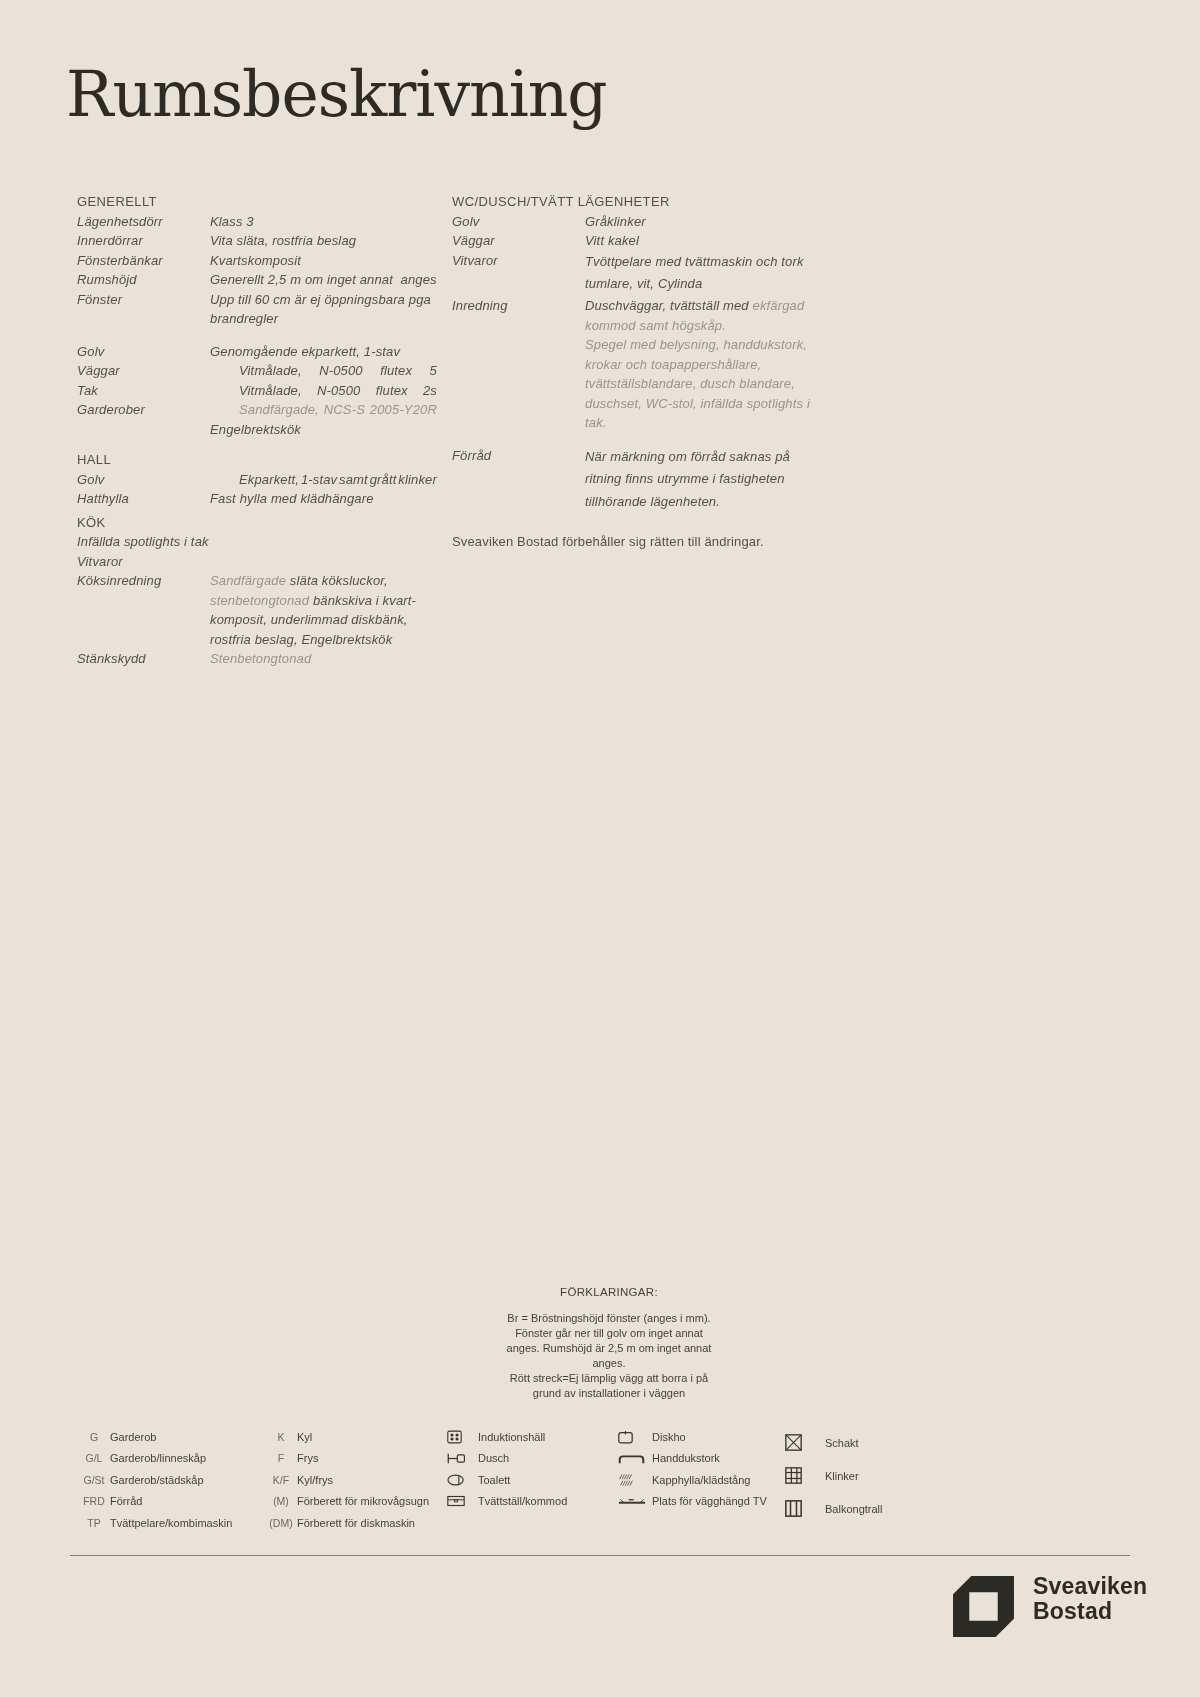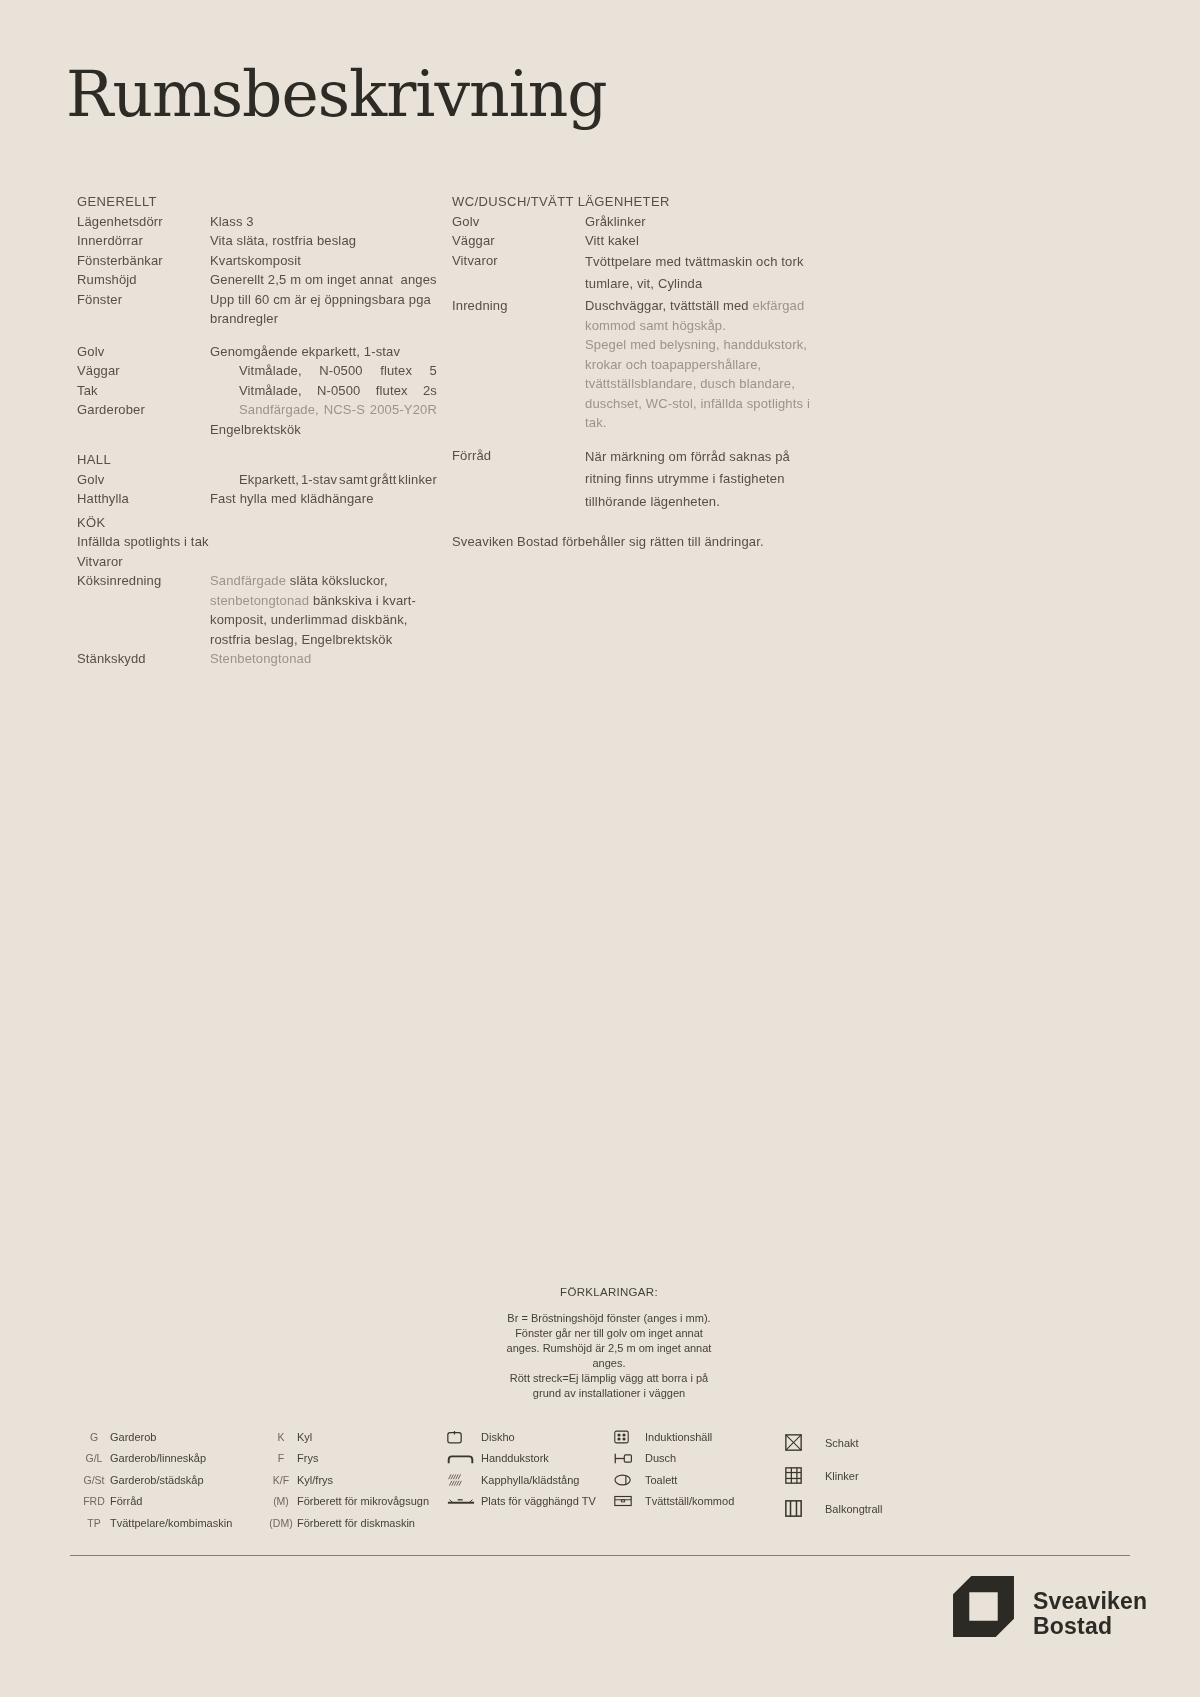--- a/index.html
+++ b/index.html
@@ -17,21 +17,21 @@
     font-family:"DejaVu Serif","Liberation Serif",serif;font-weight:400;
     font-size:63px;letter-spacing:-1px;color:var(--ink);
   }
   .cols{position:absolute;left:0;top:192px;width:100%;}
   .col{position:absolute;top:0;}
   .col-left{left:77px;width:360px;}
   .col-right{left:452px;width:348px;}
   .sec-heading{font-size:13px;line-height:19.5px;letter-spacing:.4px;color:var(--body);}
   .col-left .sec-1{margin-top:11px;}
   .col-left .sec-2{margin-top:4px;}
-  .row{display:flex;}
+  .row{display:flex;font-style:italic;}
   .row.gap{margin-top:13px;}
   .label{flex:0 0 133px;font-size:13px;line-height:19.5px;letter-spacing:.15px;white-space:nowrap;}
   .value{flex:1;min-width:0;}
   .vline{font-size:13px;line-height:19.5px;letter-spacing:.15px;white-space:pre;}
   .row.loose .vline{line-height:22.8px;}
   .vline.just{display:flex;justify-content:space-between;white-space:normal;margin-left:29px;}
   .muted{color:var(--muted);}
   .note{margin-top:18px;font-size:13px;line-height:19.5px;letter-spacing:.15px;color:var(--body);}
   
   .fk{position:absolute;left:78px;top:1286px;width:1062px;text-align:center;}
@@ -42,21 +42,21 @@
   .litem{display:flex;align-items:center;height:21.5px;}
   .lcol-4 .litem{height:33px;}
   .labbr{flex:0 0 32px;font-size:10.5px;color:#6f6860;}
   .licon{flex:0 0 31px;display:flex;align-items:center;}
   .lcol-3 .licon{flex-basis:34px;}
   .lcol-4 .licon{flex-basis:40px;}
   .llabel{font-size:11px;color:var(--legend);white-space:nowrap;}
   .licon svg{display:block;}
   
   .rule{position:absolute;left:70px;top:1555px;width:1060px;height:1px;background:var(--divider);}
-  .logo{position:absolute;left:951px;top:1574px;display:flex;align-items:flex-end;gap:17px;}
+  .logo{position:absolute;left:951px;top:1574px;display:flex;align-items:flex-start;gap:17px;}
   .logo-icon svg{display:block;width:65px;height:65px;}
   .logo-text{font-size:23px;font-weight:700;line-height:25px;letter-spacing:.2px;color:var(--ink);}
 </style>
 </head>
 <body>
 
 <div class="page">
   <h1 class="title">Rumsbeskrivning</h1>
 
   <div class="cols">
@@ -272,20 +272,63 @@
             <span class="labbr">K/F</span>
             <span class="llabel">Kyl/frys</span>
           </div>
           <div class="litem">
             <span class="labbr">(M)</span>
             <span class="llabel">Förberett för mikrovågsugn</span>
           </div>
           <div class="litem">
             <span class="labbr">(DM)</span>
             <span class="llabel">Förberett för diskmaskin</span>
+          </div>
+        </div>
+        <div class="lcol lcol-2">
+          <div class="litem">
+            <span class="licon">
+              <svg width="15" height="14" viewBox="0 0 19 17">
+                <rect x="1" y="1" width="17" height="15" rx="2" stroke="#3a352f" fill="none" stroke-width="1.4"></rect>
+                <circle cx="6.3" cy="6" r="2" fill="#3a352f"></circle>
+                <circle cx="12.7" cy="6" r="2" fill="#3a352f"></circle>
+                <circle cx="6.3" cy="11" r="2" fill="#3a352f"></circle>
+                <circle cx="12.7" cy="11" r="2" fill="#3a352f"></circle>
+              </svg>
+            </span>
+            <span class="llabel">Induktionshäll</span>
+          </div>
+          <div class="litem">
+            <span class="licon">
+              <svg width="19" height="13" viewBox="0 0 24 16">
+                <line x1="1.6" y1="2" x2="1.6" y2="14" stroke="#3a352f" stroke-width="1.6"></line>
+                <line x1="1.6" y1="8" x2="13" y2="8" stroke="#3a352f" stroke-width="1.6"></line>
+                <rect x="13" y="3.5" width="9" height="9" rx="1.5" stroke="#3a352f" fill="none" stroke-width="1.5"></rect>
+              </svg>
+            </span>
+            <span class="llabel">Dusch</span>
+          </div>
+          <div class="litem">
+            <span class="licon">
+              <svg width="18" height="12" viewBox="0 0 22 14">
+                <ellipse cx="10.5" cy="7" rx="9.3" ry="5.9" stroke="#3a352f" fill="none" stroke-width="1.4"></ellipse>
+                <line x1="14.5" y1="1.9" x2="14.5" y2="12.1" stroke="#3a352f" stroke-width="1.4"></line>
+              </svg>
+            </span>
+            <span class="llabel">Toalett</span>
+          </div>
+          <div class="litem">
+            <span class="licon">
+              <svg width="18" height="12" viewBox="0 0 22 14">
+                <rect x="1" y="1.5" width="20" height="11" stroke="#3a352f" fill="none" stroke-width="1.4"></rect>
+                <line x1="1" y1="5.5" x2="21" y2="5.5" stroke="#3a352f" stroke-width="1.2"></line>
+                <rect x="9" y="5.5" width="4" height="2.6" stroke="#3a352f" fill="none" stroke-width="1.1"></rect>
+              </svg>
+            </span>
+            <span class="llabel">Tvättställ/kommod</span>
           </div>
         </div>
         <div class="lcol lcol-3">
           <div class="litem">
             <span class="licon">
               <svg width="15" height="14" viewBox="0 0 18 16">
                 <rect x="1" y="2.8" width="16" height="12.2" rx="2.6" stroke="#3a352f" fill="none" stroke-width="1.5"></rect>
                 <line x1="9" y1="0.8" x2="9" y2="5" stroke="#3a352f" stroke-width="1.4"></line>
               </svg>
             </span>
@@ -323,63 +366,20 @@
               <svg width="28" height="9" viewBox="0 0 34 11">
                 <line x1="1" y1="7" x2="33" y2="7" stroke="#3a352f" stroke-width="2.4"></line>
                 <line x1="3" y1="3.2" x2="7" y2="7" stroke="#3a352f" stroke-width="1.2"></line>
                 <line x1="31" y1="3.2" x2="27" y2="7" stroke="#3a352f" stroke-width="1.2"></line>
                 <line x1="13" y1="3.4" x2="19" y2="3.4" stroke="#3a352f" stroke-width="1.6"></line>
               </svg>
             </span>
             <span class="llabel">Plats för vägghängd TV</span>
           </div>
         </div>
-        <div class="lcol lcol-2">
-          <div class="litem">
-            <span class="licon">
-              <svg width="15" height="14" viewBox="0 0 19 17">
-                <rect x="1" y="1" width="17" height="15" rx="2" stroke="#3a352f" fill="none" stroke-width="1.4"></rect>
-                <circle cx="6.3" cy="6" r="2" fill="#3a352f"></circle>
-                <circle cx="12.7" cy="6" r="2" fill="#3a352f"></circle>
-                <circle cx="6.3" cy="11" r="2" fill="#3a352f"></circle>
-                <circle cx="12.7" cy="11" r="2" fill="#3a352f"></circle>
-              </svg>
-            </span>
-            <span class="llabel">Induktionshäll</span>
-          </div>
-          <div class="litem">
-            <span class="licon">
-              <svg width="19" height="13" viewBox="0 0 24 16">
-                <line x1="1.6" y1="2" x2="1.6" y2="14" stroke="#3a352f" stroke-width="1.6"></line>
-                <line x1="1.6" y1="8" x2="13" y2="8" stroke="#3a352f" stroke-width="1.6"></line>
-                <rect x="13" y="3.5" width="9" height="9" rx="1.5" stroke="#3a352f" fill="none" stroke-width="1.5"></rect>
-              </svg>
-            </span>
-            <span class="llabel">Dusch</span>
-          </div>
-          <div class="litem">
-            <span class="licon">
-              <svg width="18" height="12" viewBox="0 0 22 14">
-                <ellipse cx="10.5" cy="7" rx="9.3" ry="5.9" stroke="#3a352f" fill="none" stroke-width="1.4"></ellipse>
-                <line x1="14.5" y1="1.9" x2="14.5" y2="12.1" stroke="#3a352f" stroke-width="1.4"></line>
-              </svg>
-            </span>
-            <span class="llabel">Toalett</span>
-          </div>
-          <div class="litem">
-            <span class="licon">
-              <svg width="18" height="12" viewBox="0 0 22 14">
-                <rect x="1" y="1.5" width="20" height="11" stroke="#3a352f" fill="none" stroke-width="1.4"></rect>
-                <line x1="1" y1="5.5" x2="21" y2="5.5" stroke="#3a352f" stroke-width="1.2"></line>
-                <rect x="9" y="5.5" width="4" height="2.6" stroke="#3a352f" fill="none" stroke-width="1.1"></rect>
-              </svg>
-            </span>
-            <span class="llabel">Tvättställ/kommod</span>
-          </div>
-        </div>
         <div class="lcol lcol-4">
           <div class="litem">
             <span class="licon">
               <svg width="17" height="17" viewBox="0 0 20 20">
                 <rect x="1" y="1" width="18" height="18" stroke="#3a352f" fill="none" stroke-width="1.6"></rect>
                 <line x1="1" y1="1" x2="19" y2="19" stroke="#3a352f" stroke-width="1.3"></line>
                 <line x1="19" y1="1" x2="1" y2="19" stroke="#3a352f" stroke-width="1.3"></line>
               </svg>
             </span>
             <span class="llabel">Schakt</span>

